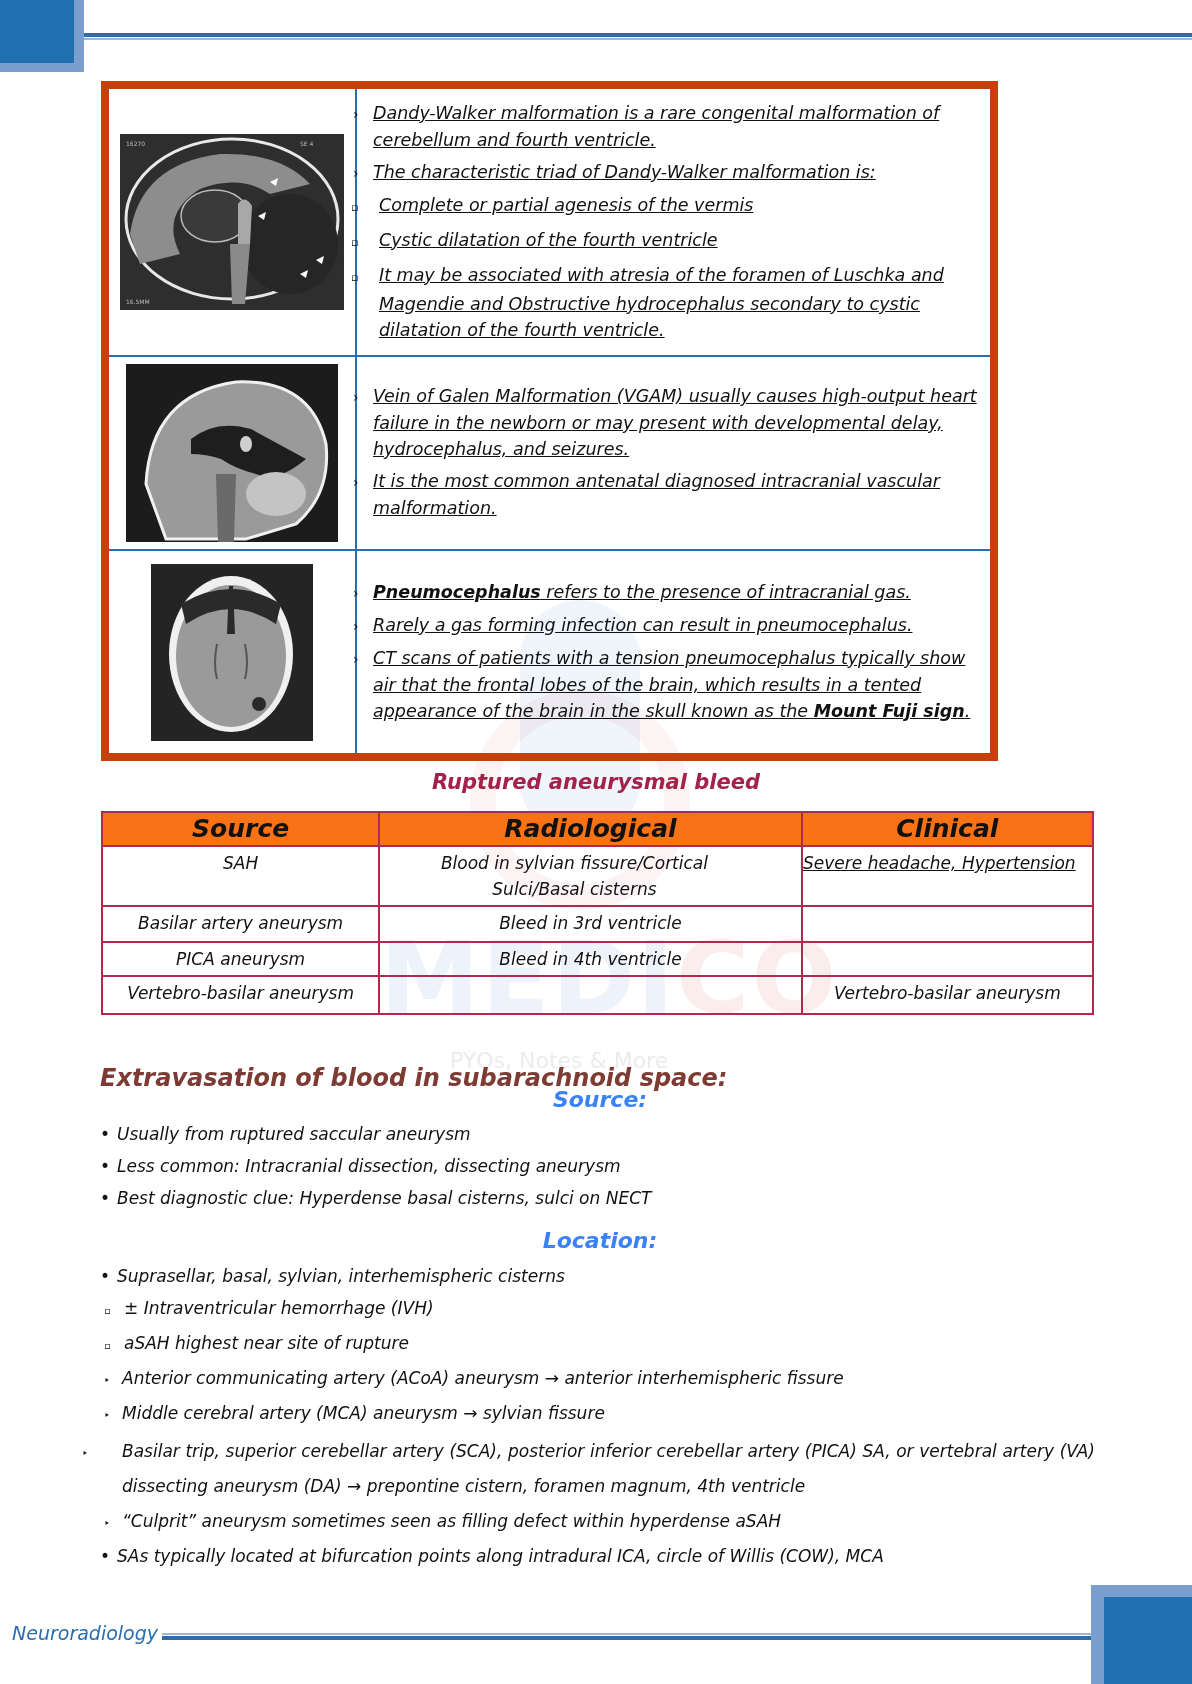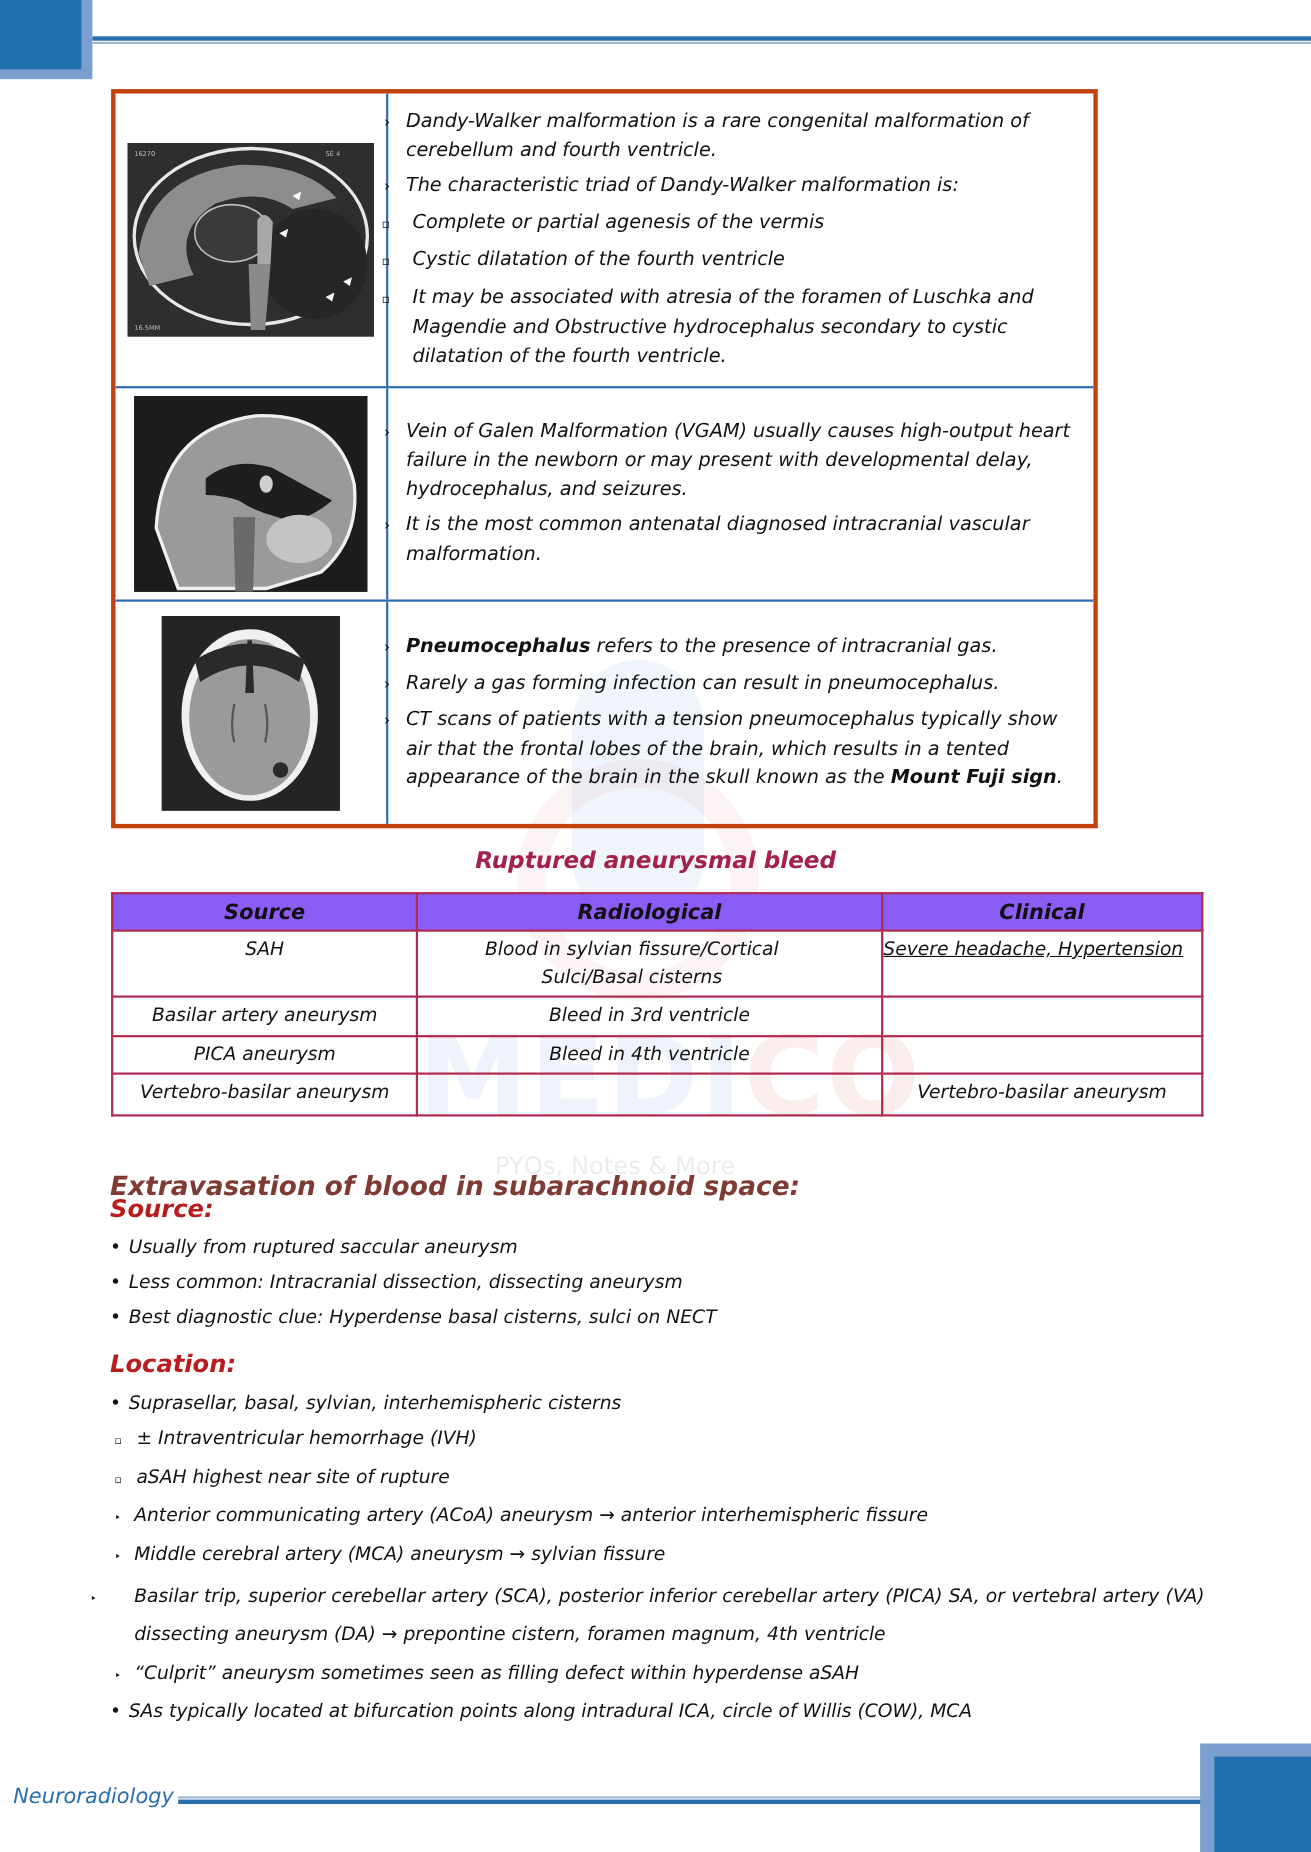--- a/index.html
+++ b/index.html
@@ -18,45 +18,45 @@
   .footer-label { position: absolute; left: 12px; top: 1622px; font-family: "DejaVu Sans", sans-serif; font-style: italic; font-size: 19px; color: #2a6db0; }
 
   .watermark { position: absolute; left: 380px; top: 600px; width: 440px; height: 480px; pointer-events: none; }
   .wm-drop { position: absolute; left: 140px; top: 0; width: 120px; height: 240px; border-radius: 60px 60px 60px 60px; background: rgba(70,110,200,0.08); }
   .wm-ring { position: absolute; left: 90px; top: 90px; width: 220px; height: 220px; border-radius: 50%; border: 26px solid rgba(200,40,40,0.05); }
   .wm-text { position: absolute; left: 0; top: 320px; font-family: "DejaVu Sans", sans-serif; font-weight: bold; font-size: 100px; letter-spacing: 2px; }
   .wm-text .blue { color: rgba(70,110,200,0.09); }
   .wm-text .red { color: rgba(220,60,60,0.09); }
   .wm-sub { position: absolute; left: 70px; top: 448px; font-family: "DejaVu Sans", sans-serif; font-size: 22px; color: rgba(120,120,120,0.15); }
 
-  .info-table { position: absolute; left: 101px; top: 81px; width: 897px; border: 4px solid #c2410c; border-collapse: collapse; }
+  .info-table { position: absolute; left: 101px; top: 81px; width: 897px; border: 8px solid #c2410c; border-collapse: collapse; text-decoration: underline; }
   .info-row { display: flex; border-bottom: 2px solid #2a6db0; }
   .info-row:last-child { border-bottom: none; }
   .img-cell { width: 248px; border-right: 2px solid #2a6db0; display: flex; align-items: center; justify-content: center; }
   .text-cell { flex: 1; padding: 4px 6px 4px 6px; font-style: italic; font-size: 17.5px; line-height: 26px; display: flex; flex-direction: column; justify-content: center; }
   .text-cell p { margin: 2px 0 4px 0; }
   .bullet-chev { display: inline-block; width: 10px; font-style: normal; font-size: 14px; }
   .bullet-sq { display: inline-block; width: 14px; font-style: normal; font-size: 11px; }
   .indent-chev { padding-left: 10px; text-indent: -10px; }
   .indent-sq { padding-left: 16px; text-indent: -14px; }
   b.em { font-weight: bold; }
 
   .scan { position: relative; background: #1e1e1e; overflow: hidden; }
   .scan-1 { width: 224px; height: 176px; background: #2b2b2b; }
   .scan-2 { width: 162px; height: 177px; background: #222; }
   .scan-3 { width: 212px; height: 178px; background: #1a1a1a; }
 
   .table-title { position: absolute; left: 0; width: 1192px; top: 770px; text-align: center; font-family: "DejaVu Sans", sans-serif; font-style: italic; font-weight: bold; font-size: 21px; color: #a3214a; }
   .bleed-table { position: absolute; left: 101px; top: 811px; width: 993px; border-collapse: collapse; font-style: italic; font-size: 17px; }
   .bleed-table th, .bleed-table td { border: 2px solid #b0294f; text-align: center; vertical-align: top; padding: 3px 4px; line-height: 26px; }
-  .bleed-table th { background: #8b5cf6; font-weight: bold; font-size: 19px; color: #111; }
+  .bleed-table th { background: #f97316; font-weight: bold; font-size: 25px; color: #111; }
 
   .section { position: absolute; left: 100px; width: 1000px; }
   .h-main { top: 1064px; font-style: italic; font-weight: bold; font-size: 24px; color: #7e3b34; }
-  .h-sub { font-style: italic; font-weight: bold; font-size: 22px; color: #b91c1c; }
+  .h-sub { font-style: italic; font-weight: bold; font-size: 22px; color: #3b82f6; text-align: center; }
   .h-source { top: 1087px; }
   .h-location { top: 1228px; }
   ul.list { list-style: none; font-style: italic; font-size: 17px; }
   ul.list li { line-height: 32px; position: relative; }
   .list-source { top: 1118px; }
   .list-location { top: 1260px; }
   .dot { display: inline-block; width: 17px; font-style: normal; }
   .sq { display: inline-block; width: 24px; font-style: normal; font-size: 10px; padding-left: 4px; }
   .tri { display: inline-block; width: 22px; font-style: normal; font-size: 10px; padding-left: 4px; }
   li.wrap { padding-left: 22px; text-indent: -22px; line-height: 26px; padding-top: 3px; padding-bottom: 3px; text-align: justify; }

